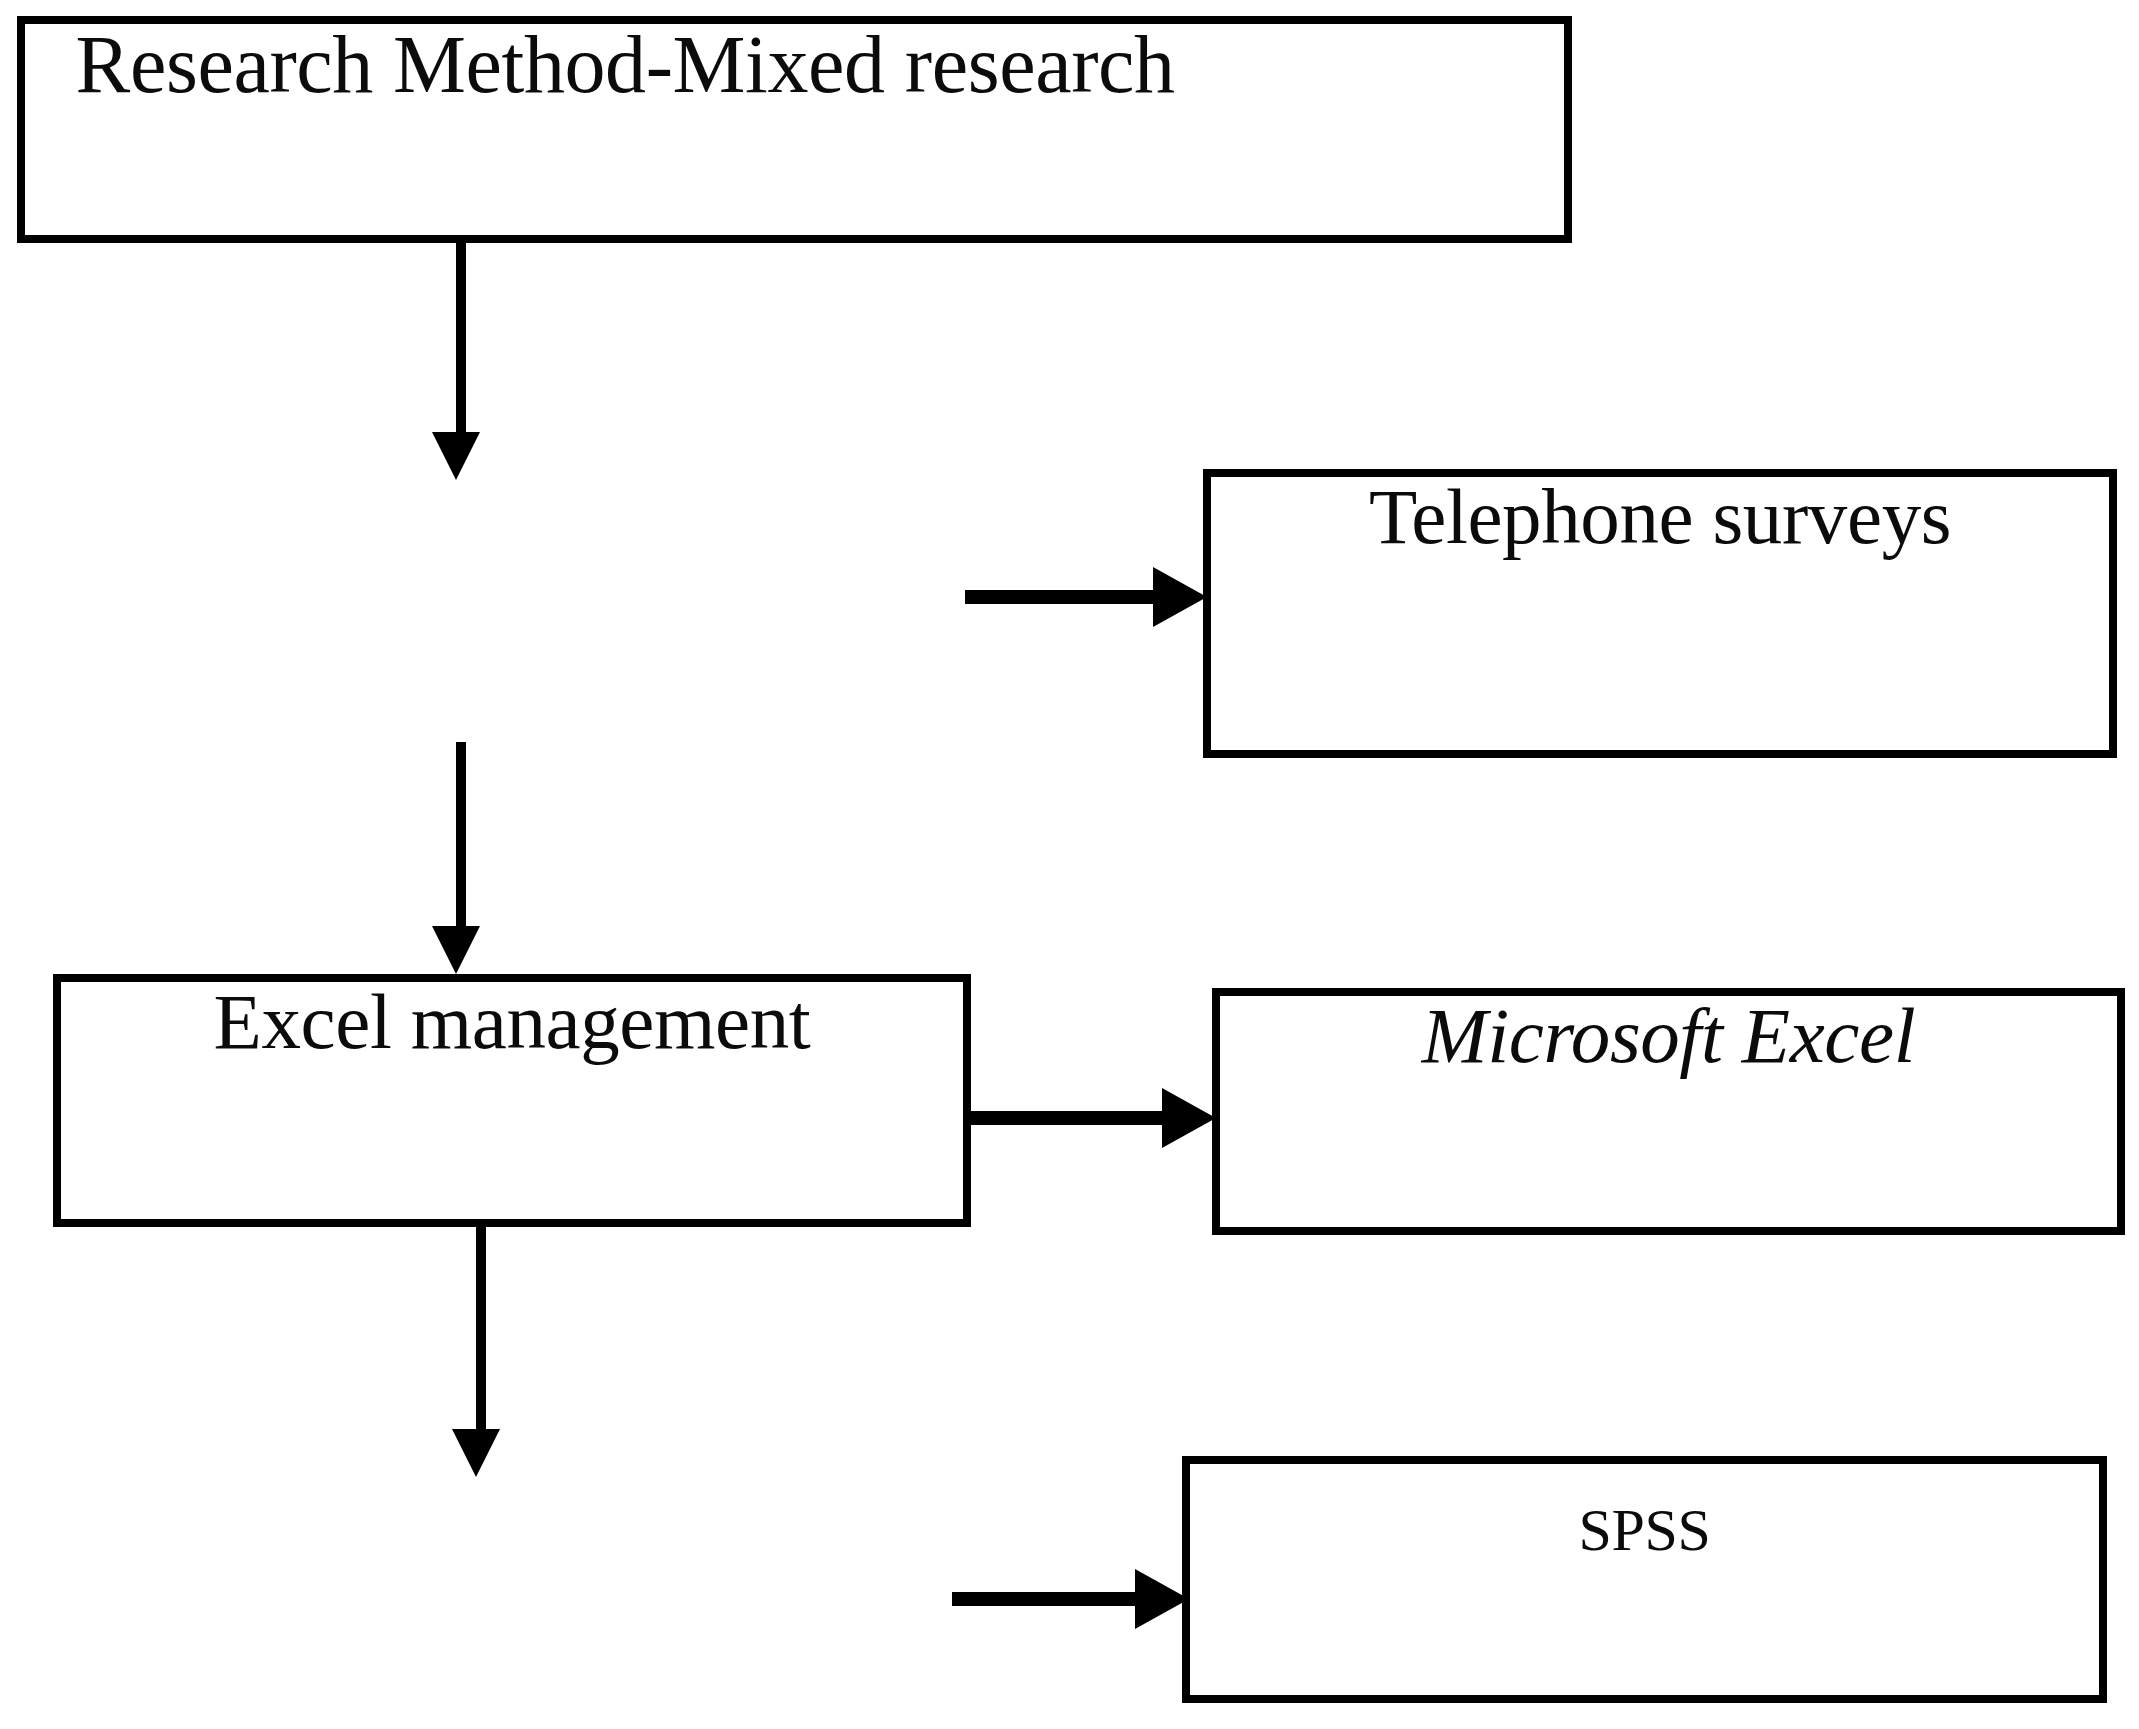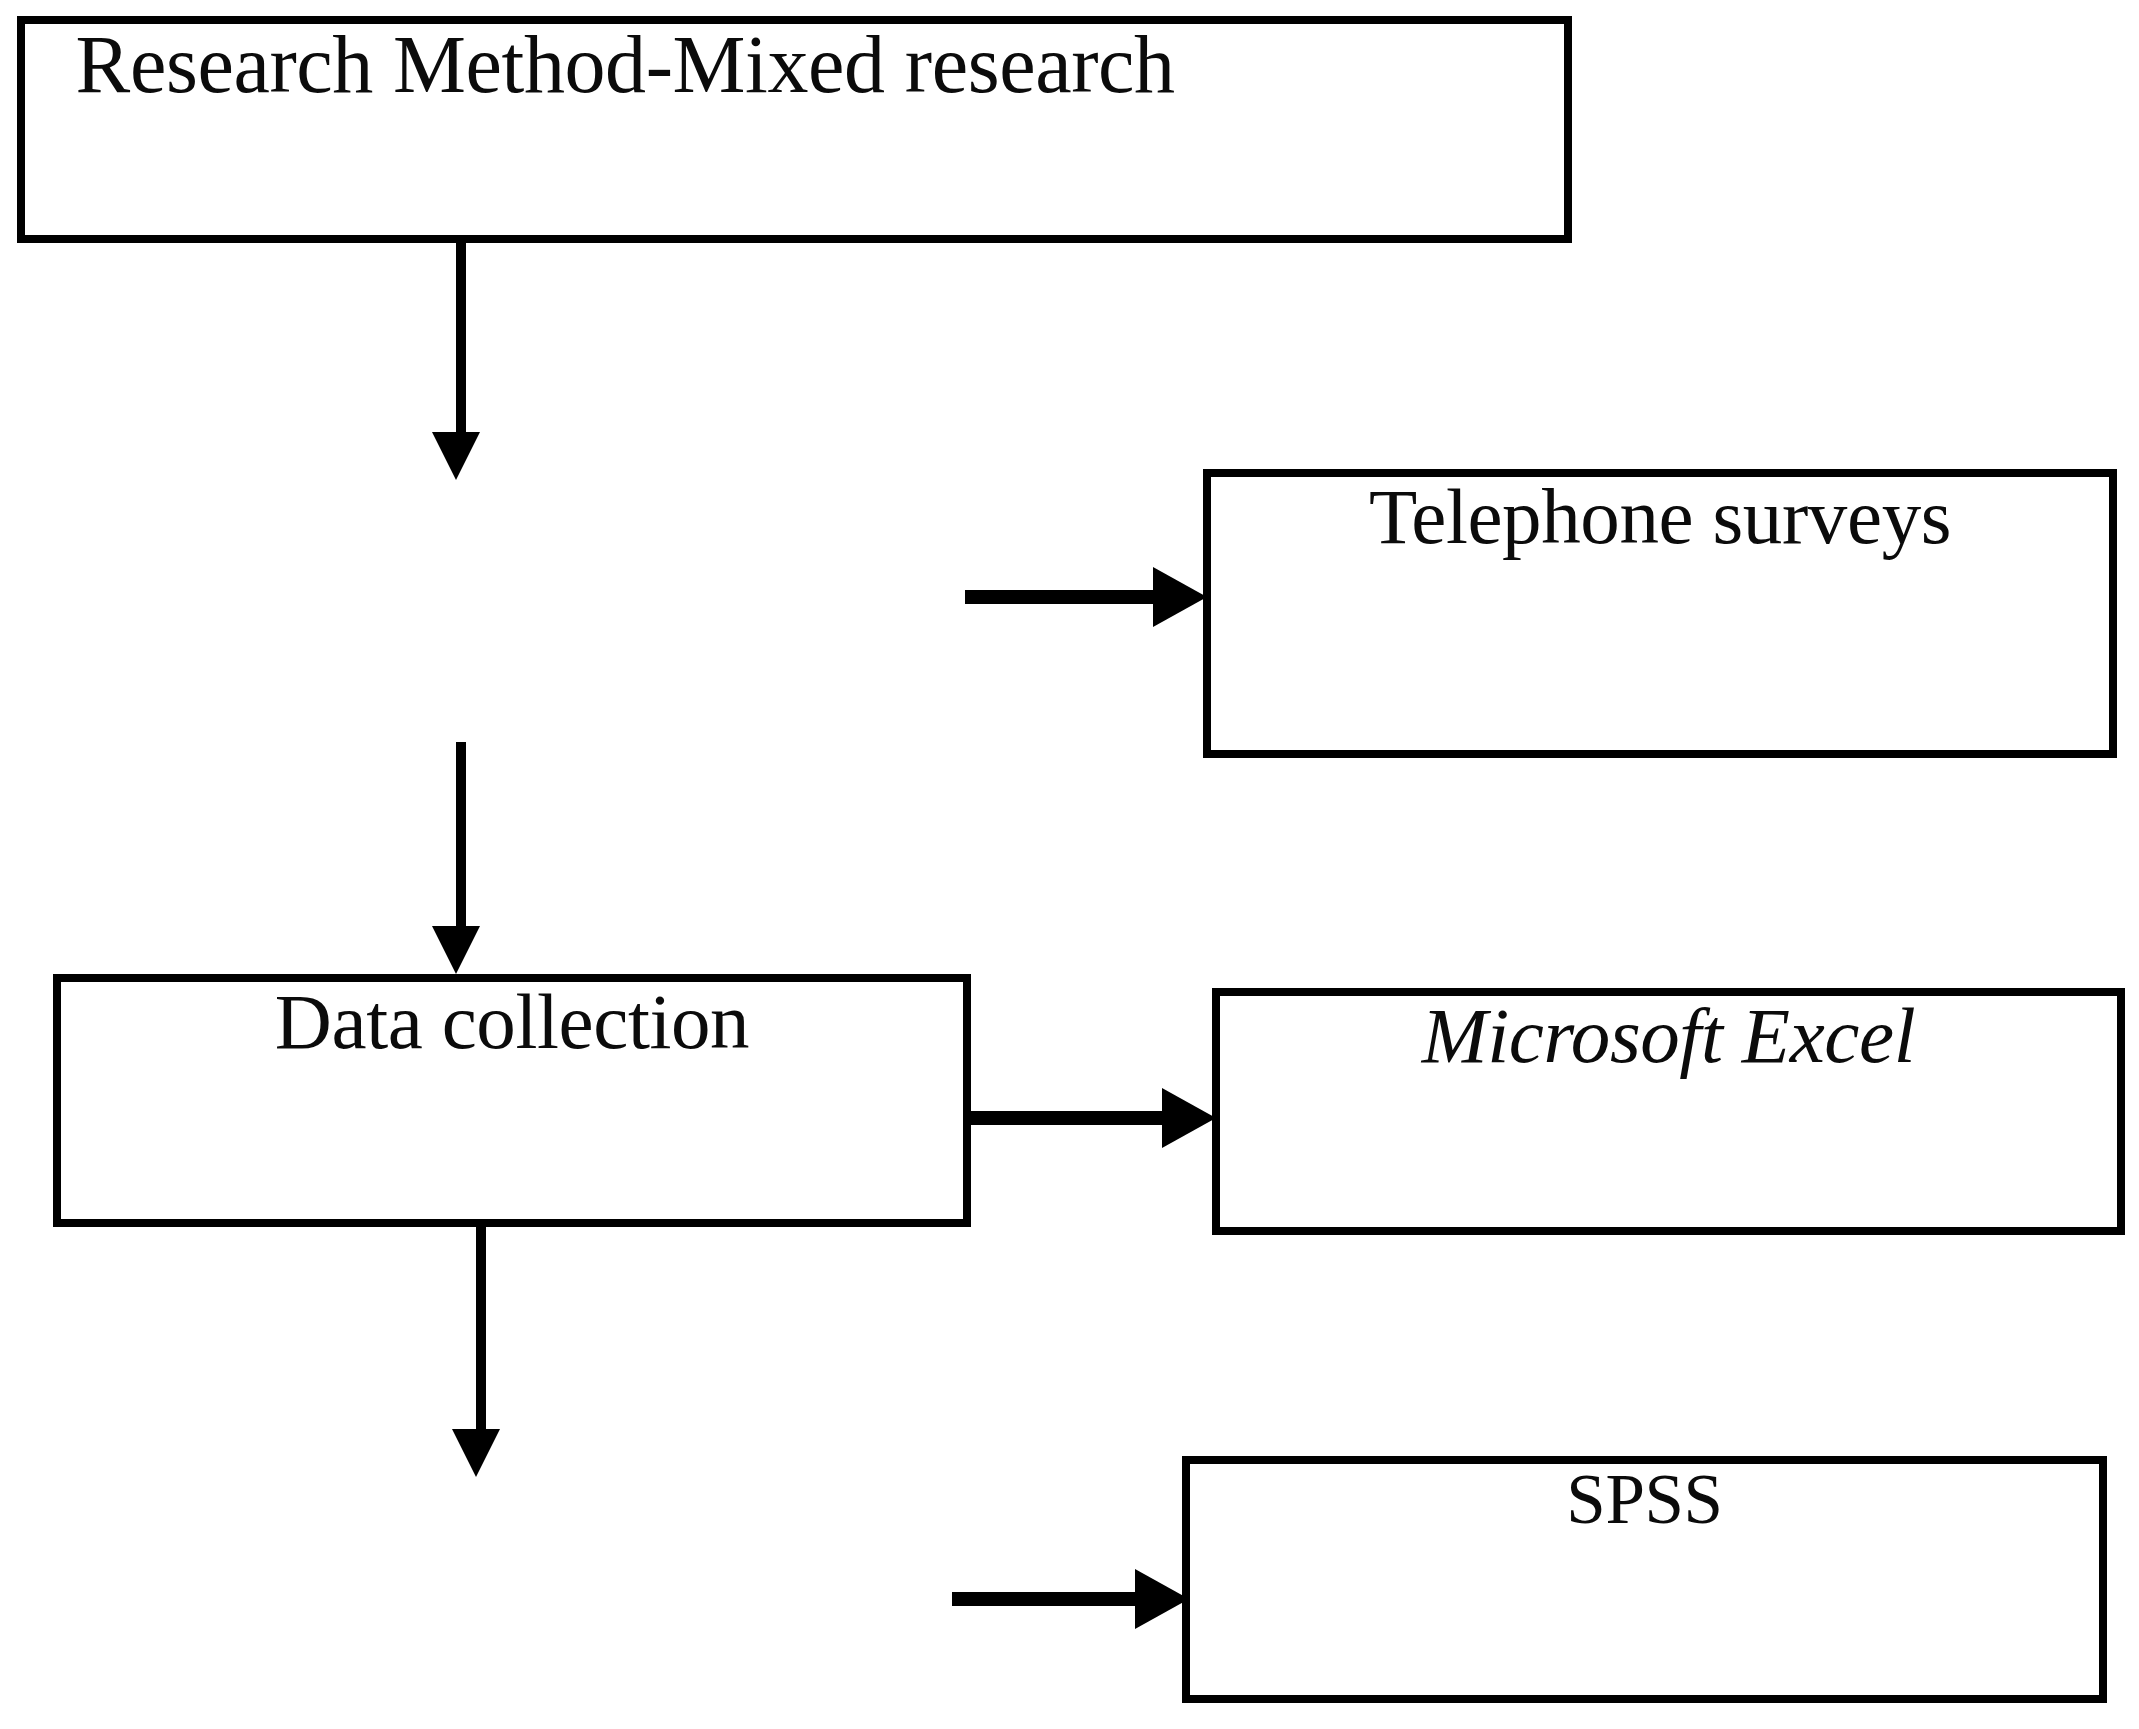--- a/index.html
+++ b/index.html
@@ -46,21 +46,21 @@
   #node-management { left: 53px;  top: 974px; width: 918px; height: 253px; }
   #node-management .node-label { font-size: 79px; }
 
   #node-excel     { left: 1212px; top: 988px; width: 913px; height: 247px; font-style: italic; }
   #node-excel .node-label { font-size: 79px; }
 
   #node-analysis  { left: 32px;   top: 1481px; width: 922px; height: 245px; }
   #node-analysis .node-label { font-size: 79px; }
 
   #node-spss      { left: 1182px; top: 1456px; width: 925px; height: 247px; }
-  #node-spss .node-label { font-size: 71px; }
+  #node-spss .node-label { font-size: 60px; margin-top: 36px; }
 
   
   .edge { position: absolute; }
 
   .v-shaft {
     position: absolute;
     width: 9.8px;
     background: #000000;
   }
   .v-head {
@@ -130,21 +130,21 @@
   <div class="node" id="node-telephone">
     <span class="node-label">Telephone surveys</span>
   </div>
 
   <div class="edge" id="edge-collection-management">
     <div class="v-shaft"></div>
     <div class="v-head"></div>
   </div>
 
   <div class="node" id="node-management">
-    <span class="node-label">Data collection</span>
+    <span class="node-label">Excel management</span>
   </div>
 
   <div class="edge" id="edge-management-excel">
     <div class="h-shaft"></div>
     <div class="h-head"></div>
   </div>
 
   <div class="node" id="node-excel">
     <span class="node-label">Microsoft Excel</span>
   </div>

